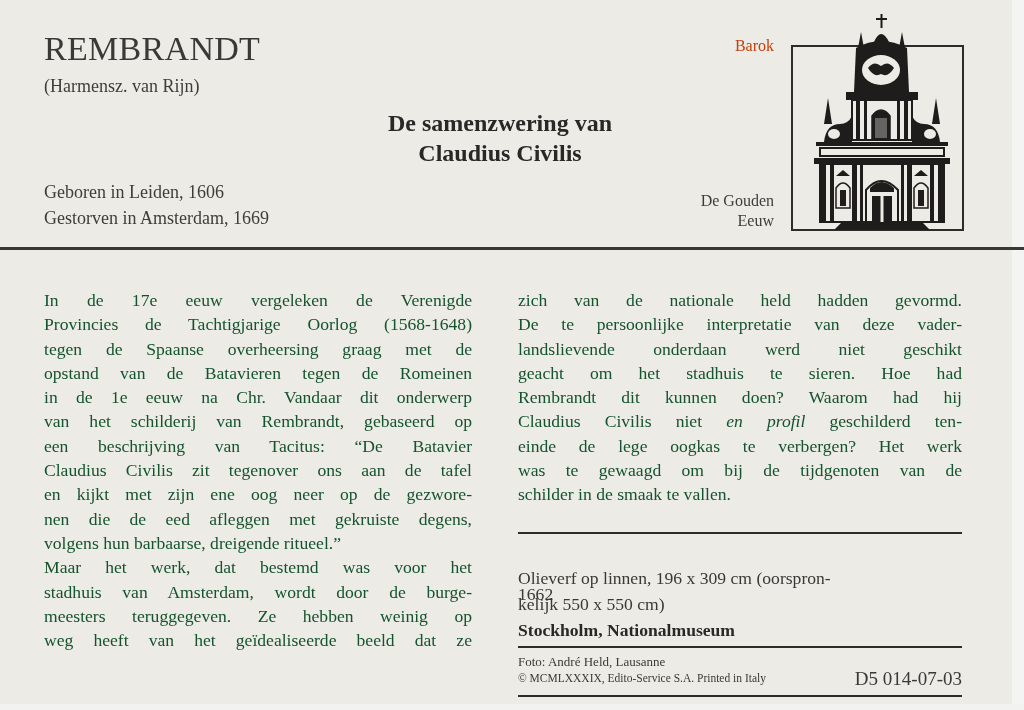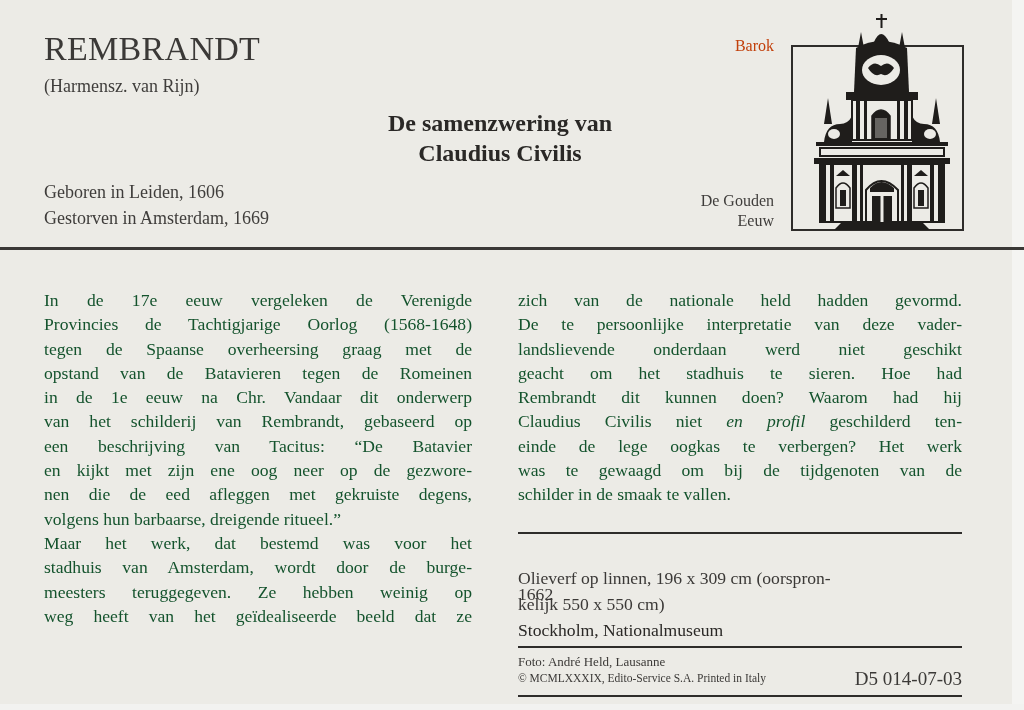--- a/index.html
+++ b/index.html
@@ -142,21 +142,21 @@
       left: 518px;
       font-size: 17.6px;
       color: #3b3937;
       white-space: nowrap;
     }
     .meta-year { top: 540px; margin-top: 44px; }
     .meta-medium-1 { top: 568px; }
     .meta-medium-2 { top: 594px; }
     .meta-location {
       top: 620px;
-      font-weight: normal;
+      font-weight: bold;
       color: #2a2826;
     }
     .meta-photo {
       top: 654px;
       font-size: 13px;
     }
     .meta-copyright {
       top: 672px;
       font-size: 11.5px;
     }
@@ -264,20 +264,21 @@
 <div class="header-rule"></div>
 
 <div class="col col-left">
   <span class="line">In de 17e eeuw vergeleken de Verenigde</span>
   <span class="line">Provincies de Tachtigjarige Oorlog (1568-1648)</span>
   <span class="line">tegen de Spaanse overheersing  graag met de</span>
   <span class="line">opstand van de Batavieren tegen de Romeinen</span>
   <span class="line">in de 1e eeuw na Chr. Vandaar dit onderwerp</span>
   <span class="line">van het schilderij van Rembrandt, gebaseerd op</span>
   <span class="line">een beschrijving van Tacitus: “De Batavier</span>
+  <span class="line">Claudius Civilis zit tegenover ons aan de tafel</span>
   <span class="line">en kijkt met zijn ene oog neer op de gezwore-</span>
   <span class="line">nen die de eed afleggen met gekruiste degens,</span>
   <span class="line last">volgens hun barbaarse, dreigende ritueel.”</span>
   <span class="line">Maar het werk, dat bestemd was voor het</span>
   <span class="line">stadhuis van Amsterdam, wordt door de burge-</span>
   <span class="line">meesters teruggegeven. Ze hebben weinig op</span>
   <span class="line">weg heeft van het geïdealiseerde beeld dat ze</span>
 </div>
 
 <div class="col col-right">

